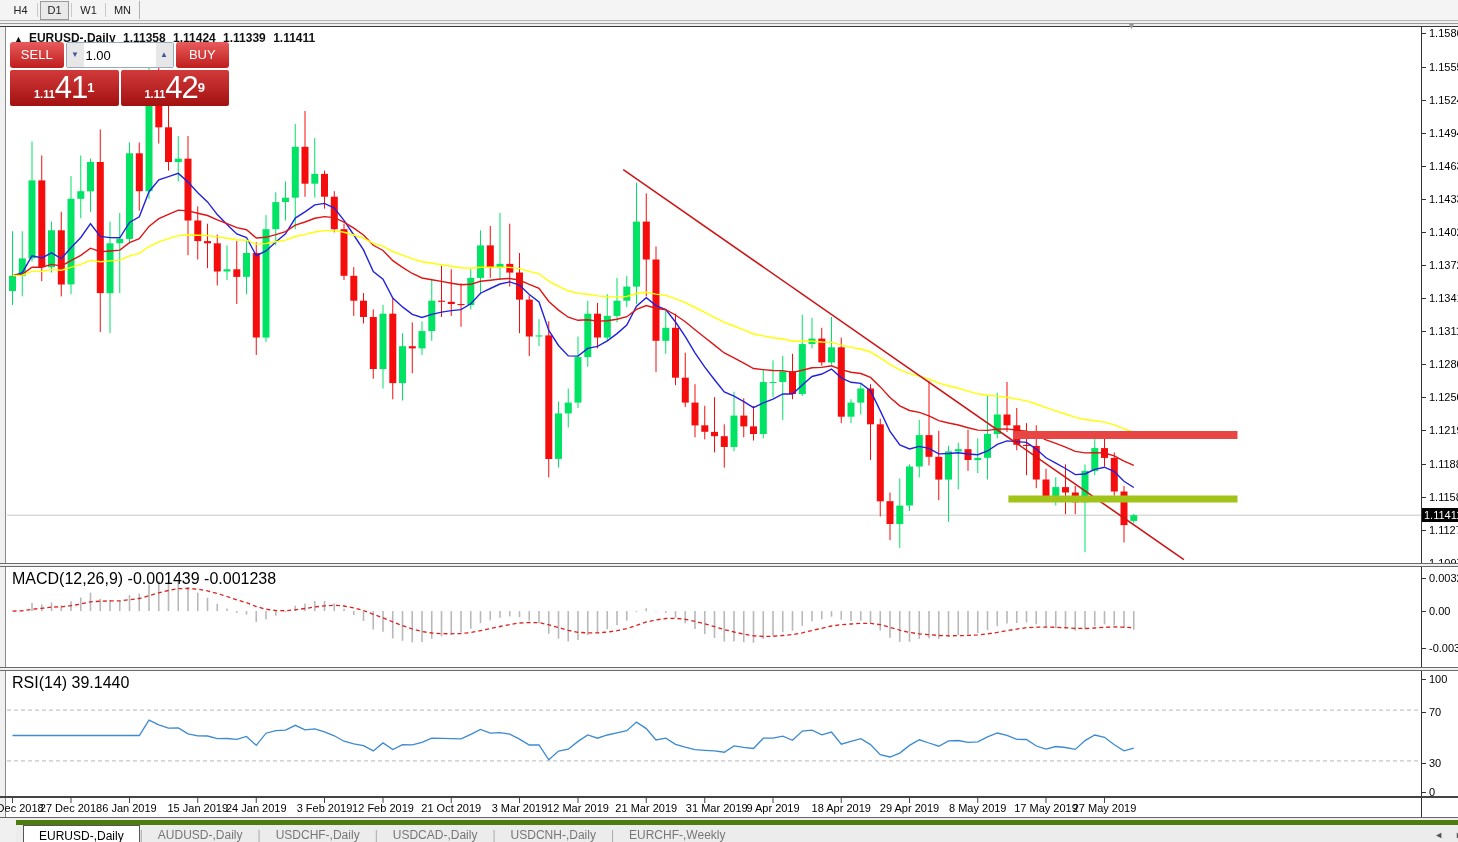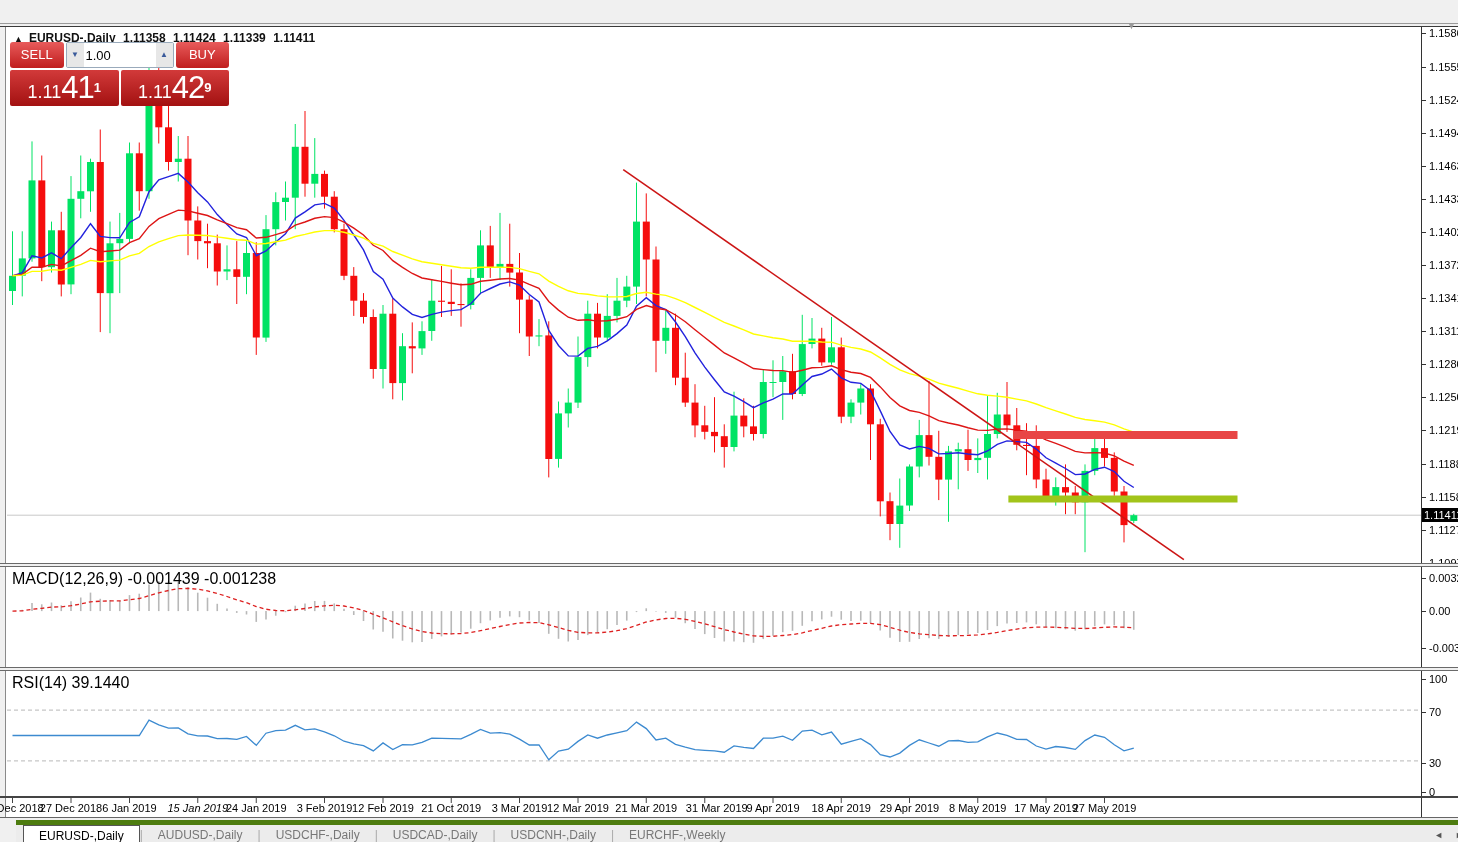--- a/index.html
+++ b/index.html
@@ -29,21 +29,21 @@
   
   #trade-panel{position:absolute;left:10px;top:42px;width:219px;z-index:5;}
   #tp-row1{display:flex;height:26px;border-radius:13px;}
   .tpbtn{width:54px;height:26px;border-radius:3px;background:linear-gradient(#e85b5b,#c01d1d);color:#fff;font-size:13px;text-align:center;line-height:26px;cursor:pointer;}
   #tp-spin{flex:1;display:flex;margin:0 2px;border:1px solid #9ab;border-radius:2px;background:#fff;height:24px;}
   .spinbtn{width:17px;background:#e7e7e7;color:#3a5a9a;font-size:8px;text-align:center;line-height:24px;cursor:pointer;}
   #vol-input{width:58px;border:0;outline:0;font-size:13px;padding-right:12px;font-family:"Liberation Sans",sans-serif;}
   #tp-row2{display:flex;margin-top:2px;height:36px;}
   .bigpx{flex:1;background:linear-gradient(#d23a3a,#a31111);color:#fff;text-align:center;border-radius:2px;white-space:nowrap;}
   .bigpx + .bigpx{margin-left:2px;}
-  .bigpx .pre{font-size:18px;font-weight:400;vertical-align:baseline;}
+  .bigpx .pre{font-size:11px;font-weight:700;vertical-align:baseline;}
   .bigpx .big{font-size:31px;font-weight:400;letter-spacing:-1px;line-height:36px;}
   .bigpx .sup{font-size:13px;font-weight:600;vertical-align:super;}
   
   #price-axis{position:absolute;left:1421px;top:27px;width:37px;height:790px;background:#fff;border-left:1px solid #333;z-index:3;}
   .axlabel{position:absolute;left:0;padding-left:7px;font-size:11px;color:#000;white-space:nowrap;}
   .axlabel::before{content:"";position:absolute;left:0;top:50%;width:4px;height:1px;background:#333;}
   #price-tag{position:absolute;left:0;width:37px;background:#000;color:#fff;font-size:11px;padding:1px 0 1px 2px;z-index:4;}
   
   .ind-label{position:absolute;left:12px;font-size:16px;color:#000;z-index:3;white-space:nowrap;}
   
@@ -56,20 +56,21 @@
   .tabsep{display:inline-block;color:#aaa;vertical-align:top;line-height:21px;}
   #tab-scroll{position:absolute;right:4px;top:0;height:21px;line-height:21px;color:#555;font-size:9px;}
   #tab-scroll span{padding:0 6px;cursor:pointer;}
 </style>
 </head>
 <body>
 
 <div id="app">
   <div id="chart-bg"></div>
 
+  <div id="toolbar"><span style="display:inline-block;width:6px"></span><span class="tfbtn">H4</span><span class="tfsep"></span><span class="tfbtn active">D1</span><span class="tfsep"></span><span class="tfbtn">W1</span><span class="tfsep"></span><span class="tfbtn">MN</span><span class="tfsep tall"></span></div>
 
   <div id="win-top1"></div>
   <div id="win-top2"></div>
   <div id="win-left"></div>
   <div id="win-bottom"></div>
   <div id="drop-marker">▼</div>
 
   <svg id="chart-svg" width="1458" height="842">
       <defs>
         <clipPath id="clipPrice">
@@ -518,21 +519,21 @@
       <div class="axlabel" style="top: 759px;">0</div>
     </div>
 
   <div class="ind-label" style="top:570px">MACD(12,26,9) -0.001439 -0.001238</div>
   <div class="ind-label" style="top:674px">RSI(14) 39.1440</div>
 
   <div id="date-axis">
       <div class="dtick" style="left: 12.5px;">18 Dec 2018</div>
       <div class="dtick" style="left: 71px;">27 Dec 2018</div>
       <div class="dtick" style="left: 129.5px;">6 Jan 2019</div>
-      <div class="dtick" style="left: 197.75px; font-style: italic;">15 Jan 2019</div>
+      <div class="dtick" style="left: 197.75px;">15 Jan 2019</div>
       <div class="dtick" style="left: 256.25px;">24 Jan 2019</div>
       <div class="dtick" style="left: 324.5px; text-align: right;">3 Feb 2019</div>
       <div class="dtick" style="left: 383px;">12 Feb 2019</div>
       <div class="dtick" style="left: 451.25px;">21 Oct 2019</div>
       <div class="dtick" style="left: 519.5px;">3 Mar 2019</div>
       <div class="dtick" style="left: 578px;">12 Mar 2019</div>
       <div class="dtick" style="left: 646.25px;">21 Mar 2019</div>
       <div class="dtick" style="left: 704.75px; padding-left: 24px;">31 Mar 2019</div>
       <div class="dtick" style="left: 773px;">9 Apr 2019</div>
       <div class="dtick" style="left: 841.25px;">18 Apr 2019</div>

